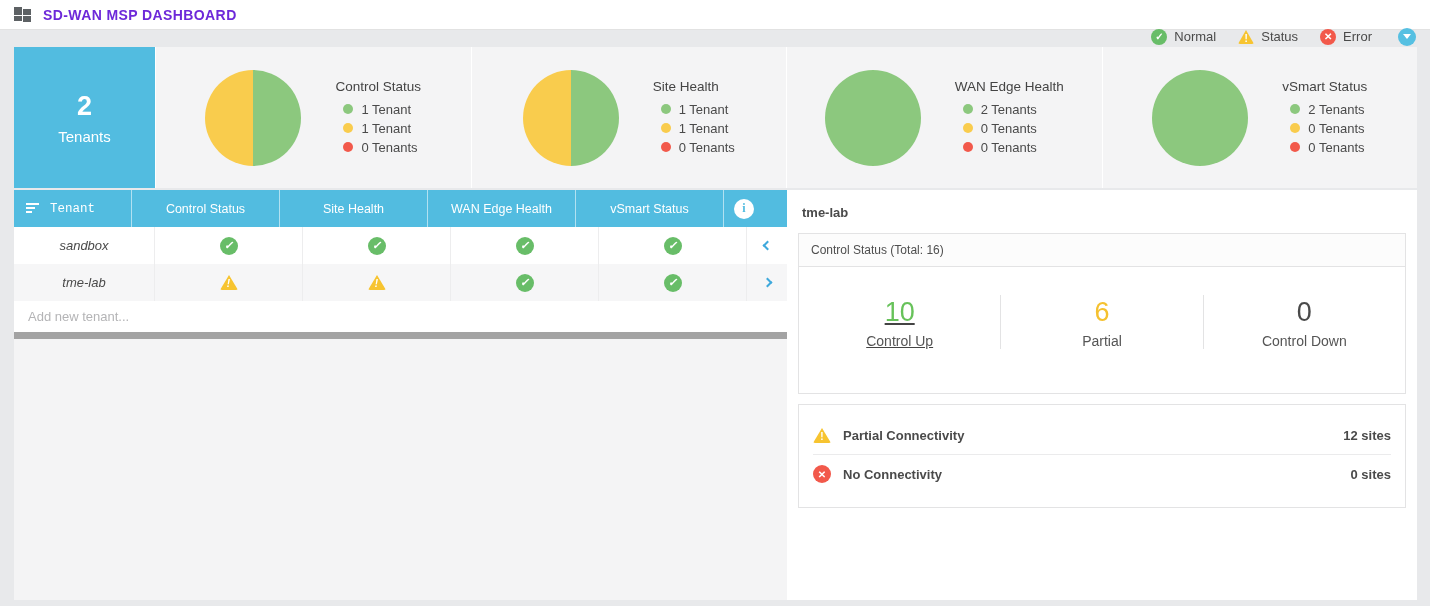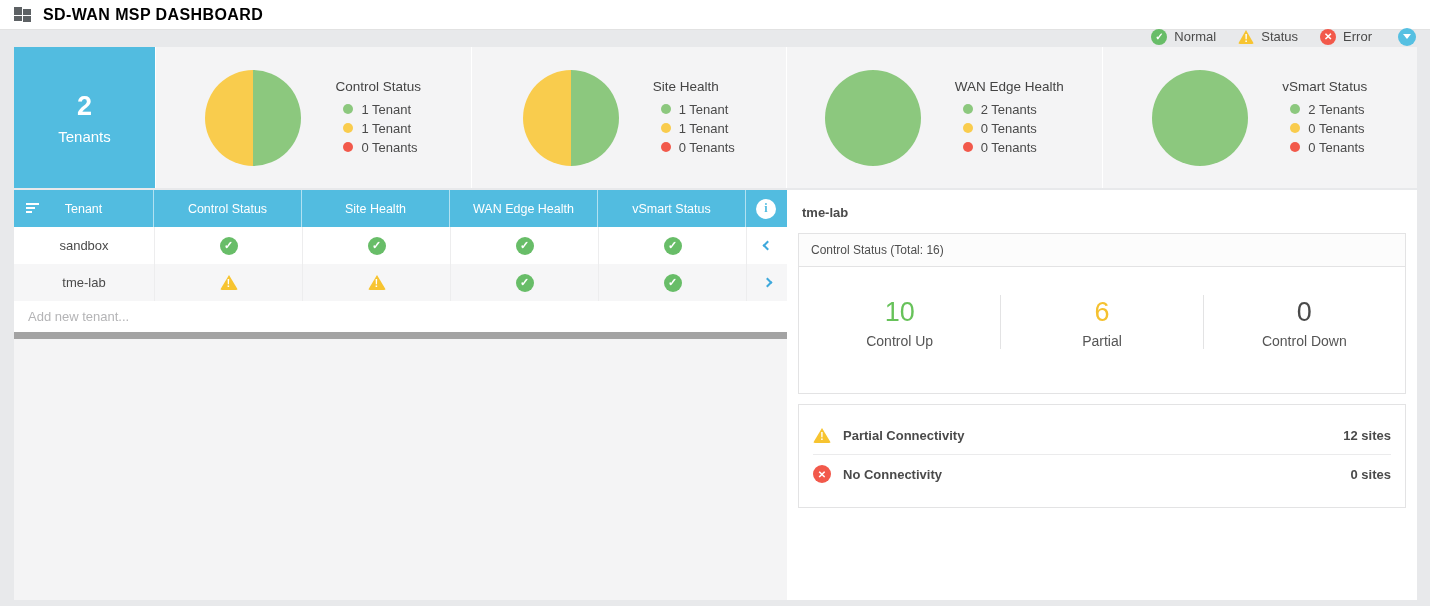--- a/index.html
+++ b/index.html
@@ -20,21 +20,21 @@
   
   .topbar{
     position:absolute; top:0; left:0; width:1430px; height:30px;
     background:#fff; border-bottom:1px solid #e2e2e2;
     display:flex; align-items:center; padding:0 14px;
   }
   .grid-icon{ width:17px; height:15px; display:grid; grid-template-columns:8px 8px; grid-gap:1px; margin-right:12px;}
   .grid-icon i{ background:#5d6164; display:block;}
   .grid-icon i:nth-child(1){height:8px;} .grid-icon i:nth-child(2){height:6px; margin-top:2px;}
   .grid-icon i:nth-child(3){height:5px;} .grid-icon i:nth-child(4){height:6px;}
-  .topbar-title{ font-size:16px; font-weight:bold; color:#000000; letter-spacing:.4px;}
+  .topbar-title{ font-size:14px; font-weight:bold; color:#6d28d9; letter-spacing:.4px;}
   .topbar-right{ margin-left:auto; display:flex; align-items:center; gap:22px;margin-top:44px;}
   .tlegend{ display:flex; align-items:center; gap:7px; font-size:13px; color:#4a4a4a;}
   .drop-circle{ width:18px; height:18px; border-radius:50%; background:#56c0e2; display:flex; align-items:center; justify-content:center; margin-left:4px;}
   .drop-circle::after{ content:""; width:0; height:0; border-left:4px solid transparent; border-right:4px solid transparent; border-top:5px solid #fff;}
 
   
   .sicon{ display:inline-flex; align-items:center; justify-content:center; vertical-align:middle;}
   .sicon[data-state="ok"], .sicon[data-state="error"]{
     width:18px; height:18px; border-radius:50%; color:#fff; font-size:11px; font-weight:bold;
   }
@@ -72,50 +72,50 @@
   .dot[data-state="yellow"]{ background:var(--pie-yellow);}
   .dot[data-state="red"]{ background:var(--pie-red);}
 
   
   .body-row{ flex:1; display:flex; margin-top:2px; min-height:0;}
 
   
   .table-col{ width:773px; display:flex; flex-direction:column; background:#f4f4f5;}
   .thead{ height:37px; background:var(--blue); display:flex; color:#fff; font-size:12.5px;}
   .th{ display:flex; align-items:center; justify-content:center; border-right:1px solid rgba(255,255,255,.55); position:relative;}
-  .th.tenant{ width:140px;}
+  .th.tenant{ width:118px;font-family:Liberation Mono, monospace;}
   .th.stat{ width:148px;}
   .th.info{ width:40px; border-right:none;}
   .sort-icon{ position:absolute; left:12px; top:13px; width:14px; display:flex; flex-direction:column; gap:2px; cursor:pointer;}
   .sort-icon i{ display:block; height:2px; background:#fff;}
   .sort-icon i:nth-child(1){width:13px;} .sort-icon i:nth-child(2){width:9px;} .sort-icon i:nth-child(3){width:6px;}
   .info-circle{ width:20px; height:20px; border-radius:50%; background:#fff; color:var(--blue); font-size:12px; font-weight:bold; display:flex; align-items:center; justify-content:center; cursor:pointer;}
   .info-circle::after{ content:"i"; font-family:"Liberation Serif", serif;}
-  .trow{ height:37px; display:flex; align-items:stretch; background:#fff; font-size:13px; color:#4a4a4a; cursor:pointer;}
+  .trow{ height:37px; display:flex; align-items:stretch; background:#fff; font-size:13px; color:#4a4a4a; cursor:pointer;font-style:italic;}
   .trow.alt{ background:#f6f6f7;}
   .td{ display:flex; align-items:center; justify-content:center; border-right:1px solid #ededee;}
   .td.tenant{ width:141px;}
   .td.stat{ width:148px;}
   .td.chev{ width:40px; border-right:none;}
   .chevron{ width:7px; height:7px; border-top:2px solid var(--chev); border-right:2px solid var(--chev); display:inline-block;}
   .chevron[data-state="right"]{ transform:rotate(45deg);}
   .chevron[data-state="left"]{ transform:rotate(-135deg);}
   .add-row{ height:38px; background:#fff; border-bottom:7px solid #a3a3a3;}
   .add-row input{ width:100%; height:100%; border:none; outline:none; padding:0 14px; font-size:13px; font-family:"Liberation Sans",sans-serif; color:#4a4a4a; background:transparent;}
   .add-row input::placeholder{ color:#b4b4b6;}
   .table-fill{ flex:1; background:#f4f4f5;}
 
   
   .detail-col{ width:630px; background:#fff; padding:0 11px;}
   .detail-title{ font-size:13px; font-weight:bold; color:#4a4a4a; padding:15px 4px 13px 4px;}
   .card{ border:1px solid #e3e3e4; background:#fff; margin-bottom:10px;}
   .card-head{ padding:9px 12px; font-size:12px; font-weight:normal; color:#4f4f4f; border-bottom:1px solid #e3e3e4; background:#fcfcfc;}
   .stats-body{ display:flex; padding:28px 0 44px 0;}
   .stat-box{ flex:1; text-align:center; border-left:1px solid #e3e3e4;}
-  .stat-box:first-child{ border-left:none;}
+  .stat-box:first-child{ border-left:none;text-decoration:underline;}
   .stat-val{ font-size:27px; line-height:34px;}
   .stat-val[data-state="green"]{ color:var(--stat-green);}
   .stat-val[data-state="yellow"]{ color:var(--stat-yellow);}
   .stat-val[data-state="dark"]{ color:var(--stat-dark);}
   .stat-label{ font-size:14px; color:#555; margin-top:4px;}
   .site-body{ padding:12px 14px 14px 14px;}
   .site-row{ display:flex; align-items:center; gap:12px; height:38px; border-bottom:1px solid #ebebec; font-size:13px;}
   .site-row:last-child{ border-bottom:none;}
   .site-label{ font-weight:bold; color:#4a4a4a;}
   .site-val{ margin-left:auto; font-weight:bold; color:#4a4a4a;}

